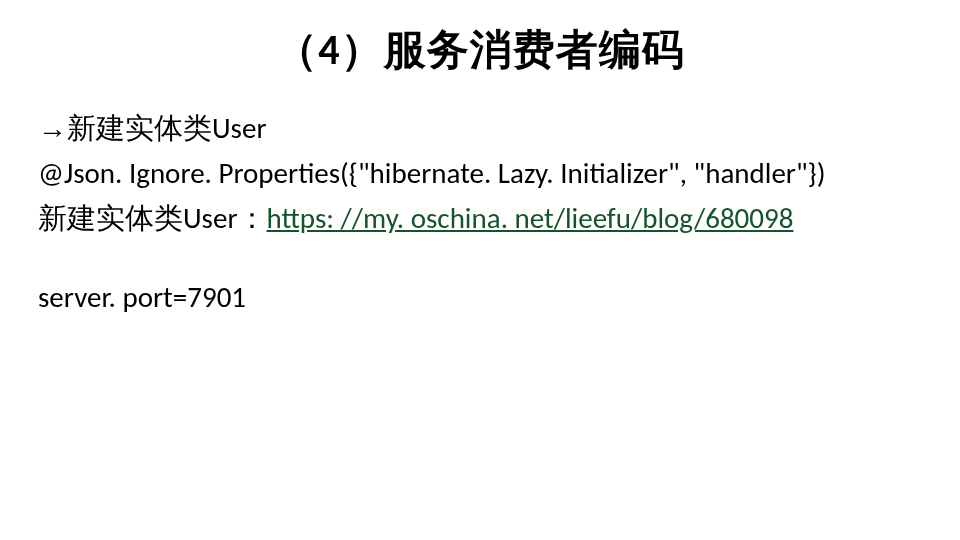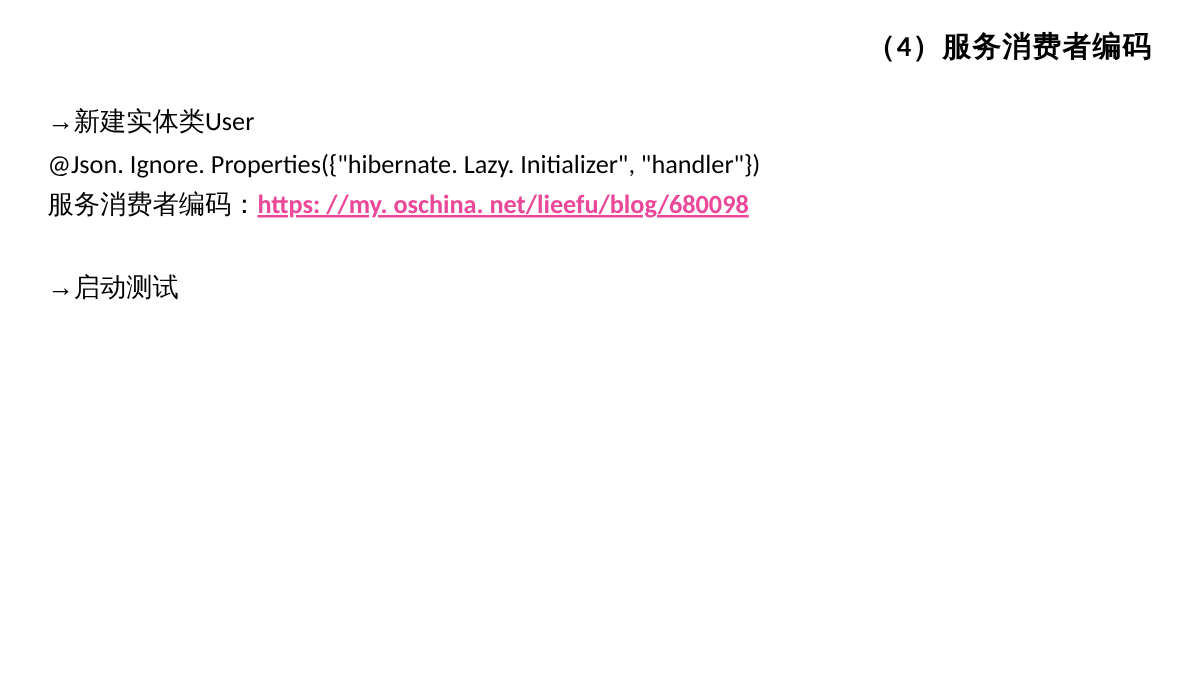--- a/index.html
+++ b/index.html
@@ -11,54 +11,53 @@
     font-family: "Microsoft YaHei", "Calibri", "Arial", sans-serif;
     color: #000;
   }
   .slide {
     box-sizing: border-box;
     width: 960px;
     height: 540px;
     padding: 18px 38px 0 38px;
   }
   .title {
-    text-align: right;
+    text-align: center;
     font-weight: 700;
-    font-size: 23px;
+    font-size: 42px;
     letter-spacing: 1px;
     margin: 4px 0 28px 0;
   }
   .block {
-    font-size: 21px;
+    font-size: 29px;
     line-height: 1.55;
   }
   .gap {
     height: 34px;
   }
   a.link {
-    color: #ec4899;
+    color: #14532d;
     text-decoration: underline;
-    font-weight: bold;
   }
   .arrow {
     font-family: "Arial", sans-serif;
   }
 </style>
 </head>
 <body>
 
 <div class="slide">
 
   <div class="title">（4）服务消费者编码</div>
 
   <div class="block">
     <div><span class="arrow">→</span><span>新建实体类User</span></div>
     <div><span>@Json. Ignore. Properties({"hibernate. Lazy. Initializer", "handler"})</span></div>
-    <div><span>服务消费者编码：</span><a href="#" class="link">https: //my. oschina. net/lieefu/blog/680098</a></div>
+    <div><span>新建实体类User：</span><a href="#" class="link">https: //my. oschina. net/lieefu/blog/680098</a></div>
   </div>
 
   <div class="gap"></div>
 
   <div class="block">
-    <div><span class="arrow">→</span><span>启动测试</span></div>
+    <div><span>server. port=7901</span></div>
   </div>
 
 </div>
 
 </body></html>

